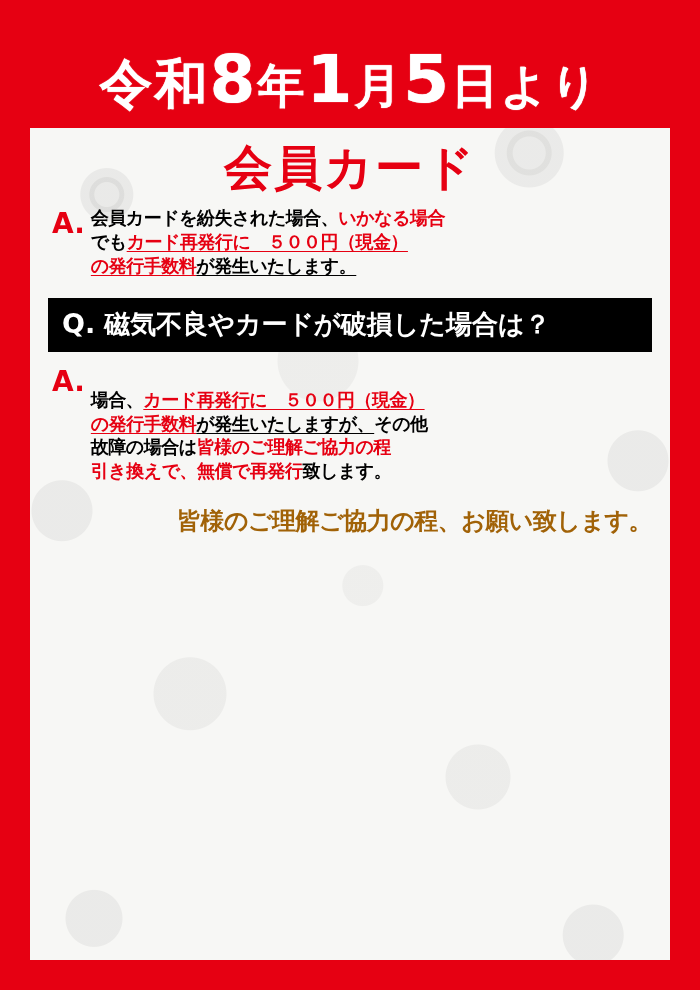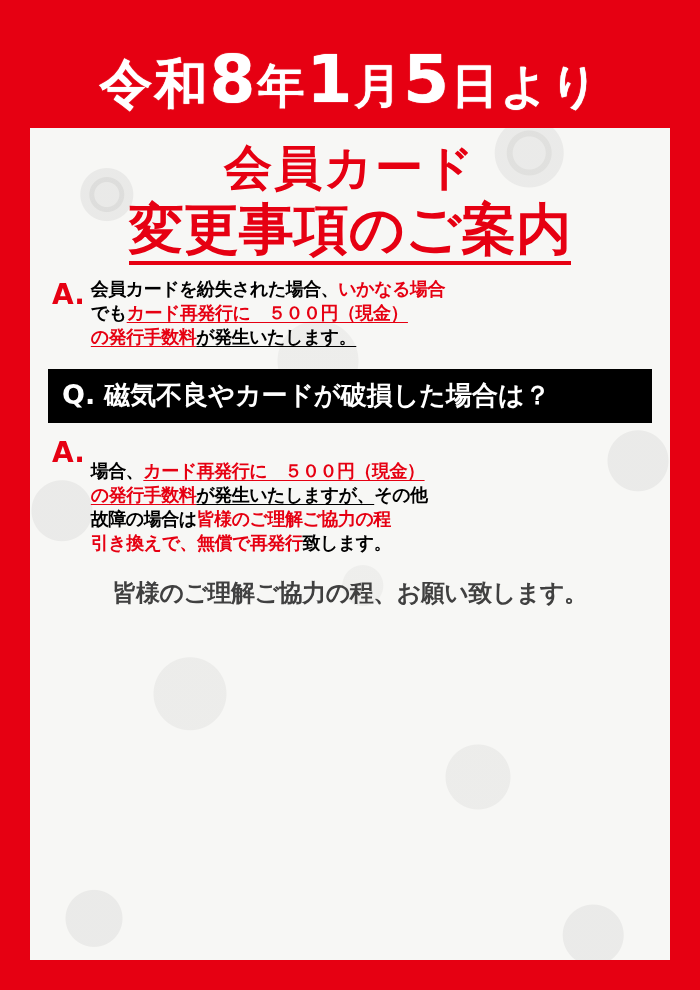--- a/index.html
+++ b/index.html
@@ -175,43 +175,42 @@
     margin-top: 16px;
     padding-left: 4px;
     letter-spacing: -0.5px;
   }
   .note .red { color: #e60012; }
 
   .closing {
     font-family: "DejaVu Sans", sans-serif;
     font-weight: bold;
     font-size: 24px;
-    color: #404040;
-    text-align: center;
+    color: #a16207;
+    text-align: right;
     margin-top: 22px;
     letter-spacing: -0.5px;
   }
 </style>
 </head>
 <body>
 
 <div class="poster">
 
   <div class="header">
     <div class="header-text">
       <span>令和</span><span class="big">8</span><span class="small">年</span><span class="big">1</span><span class="small">月</span><span class="big">5</span><span class="small">日</span><span class="small">より</span>
     </div>
   </div>
 
   <div class="panel">
     <div class="panel-inner">
 
       <div class="title-block">
         <div class="title-l1">会員カード</div>
-        <div><span class="title-l3">変更事項のご案内</span></div>
       </div>
 
 
       <div class="answer">
         <div class="a-letter">A.</div>
         <div class="a-body">
           <span>会員カードを紛失された場合、</span><span class="red">いかなる場合</span><br>
           <span>でも</span><span class="red u">カード再発行に　５００円（現金）</span><br>
           <span class="red u">の発行手数料</span><span class="u">が発生いたします。</span>
         </div>

